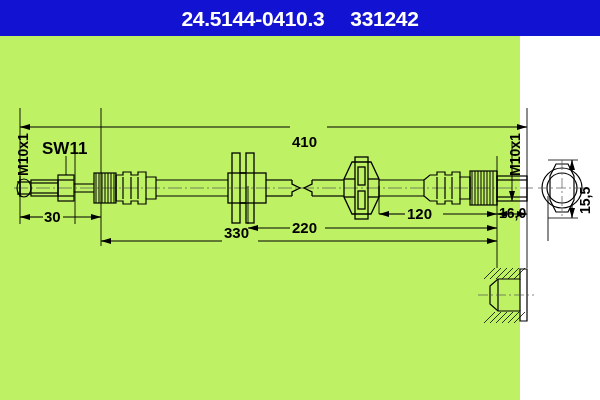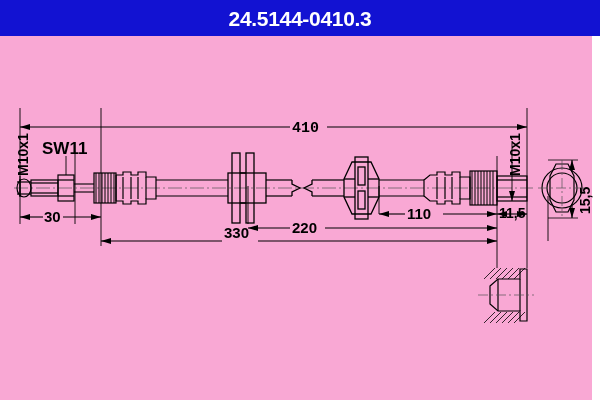--- a/index.html
+++ b/index.html
@@ -9,23 +9,23 @@
   }
   body {
     width: 600px;
     height: 400px;
     font-family: "Liberation Sans", sans-serif;
     overflow: hidden;
     position: relative;
   }
   #page {
     position: relative;
-    width: 592px;
+    width: 520px;
     height: 400px;
-    background: #f9a8d4;
+    background: #bef264;
   }
   
   #header-bar {
     position: absolute;
     left: 0;
     top: 0;
     width: 600px;
     height: 36px;
     background: #1212d2;
     display: flex;
@@ -77,20 +77,21 @@
   }
   .lbl-sw11 { font-size: 17px; }
 </style>
 </head>
 <body>
 
 <div id="page">
 
   <div id="header-bar">
     <span class="header-text">24.5144-0410.3</span>
+    <span class="header-text">331242</span>
   </div>
 
   <div id="drawing-area">
 
     <svg id="drawing-svg" width="600" height="364" viewBox="0 0 600 364">
       <g stroke="#000000" fill="none" stroke-width="1.1" stroke-linecap="butt" shape-rendering="geometricPrecision">
 
         <g stroke-width="0.9">
 
           <line x1="20" y1="72" x2="20" y2="188"></line>
@@ -335,28 +336,28 @@
 
       </g>
     </svg>
 
     <div class="dim-label dim-v rot-ccw" style="left:16px; top:140px;">M10x1</div>
 
     <div class="dim-label lbl-sw11" style="left:42px; top:104px;">SW11</div>
 
     <div class="dim-label dim-v rot-ccw" style="left:508px; top:140px;">M10x1</div>
 
-    <div class="dim-label dim-h" style="left:292px; top:85px;font-family:Liberation Mono, monospace;">410</div>
+    <div class="dim-label dim-h" style="left:292px; top:98px;">410</div>
 
     <div class="dim-label dim-h" style="left:44px; top:173px;">30</div>
 
     <div class="dim-label dim-h" style="left:224px; top:189px;">330</div>
 
     <div class="dim-label dim-h" style="left:292px; top:184px;">220</div>
 
-    <div class="dim-label dim-h" style="left:407px; top:170px;">110</div>
-
-    <div class="dim-label dim-h" style="left:499px; top:170px; font-size:14px;">11,5</div>
+    <div class="dim-label dim-h" style="left:407px; top:170px;">120</div>
+
+    <div class="dim-label dim-h" style="left:499px; top:170px; font-size:14px;">16,0</div>
 
     <div class="dim-label dim-v rot-ccw" style="left:578px; top:178px;">15,5</div>
 
   </div>
 </div>
 
 </body></html>

